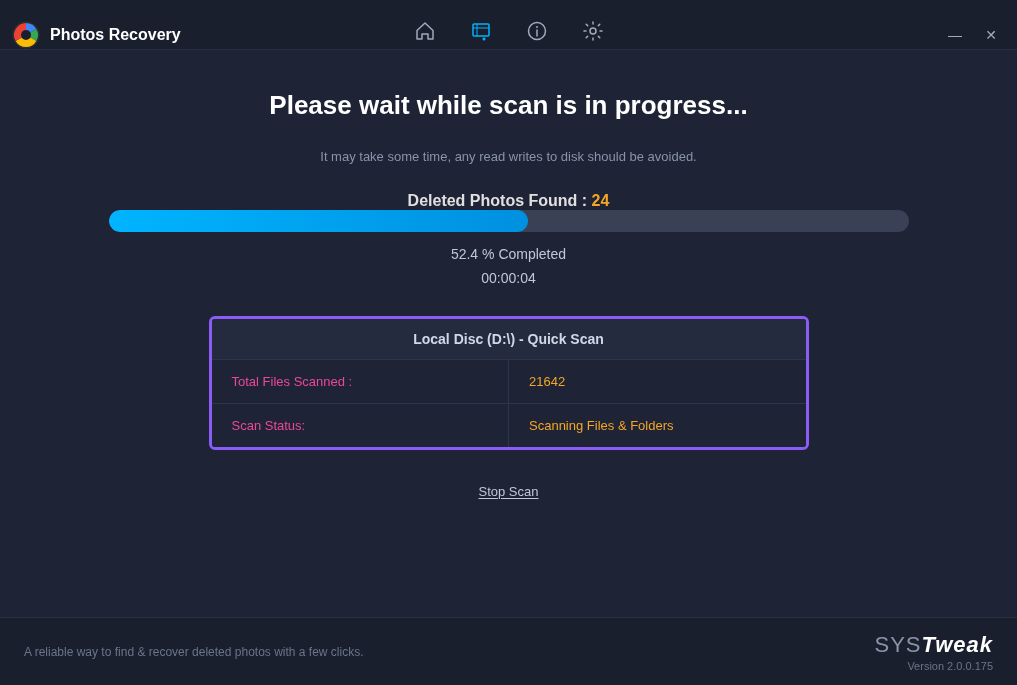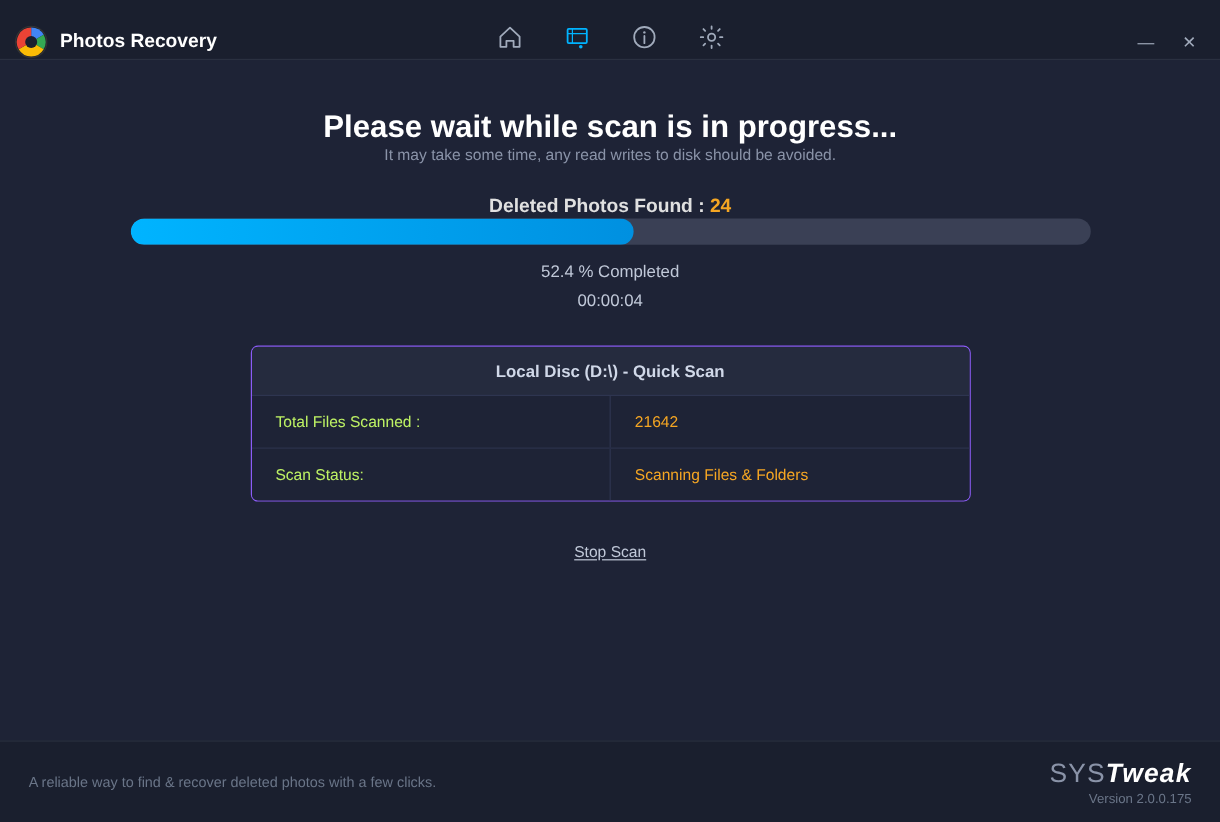--- a/index.html
+++ b/index.html
@@ -85,21 +85,21 @@
       flex-direction: column;
       align-items: center;
       padding: 40px 60px 20px;
       background: #1e2336;
     }
 
     .scan-title {
       font-size: 26px;
       font-weight: 700;
       color: #ffffff;
-      margin-bottom: 0;
+      margin-bottom: 28px;
       text-align: center;
     }
 
     .scan-subtitle {
       font-size: 13px;
       color: #8a93a8;
       margin-bottom: 28px;
       text-align: center;
     }
 
@@ -139,21 +139,21 @@
     .timer {
       font-size: 14px;
       color: #c0c8d8;
       margin-bottom: 30px;
       text-align: right;
     }
 
     
     .info-table {
       width: 600px;
-      border: 1px solid #8b5cf6;
+      border: 3px solid #8b5cf6;
       border-radius: 6px;
       overflow: hidden;
       margin-bottom: 28px;
     }
 
     .info-table-header {
       background: #252b3e;
       padding: 12px 20px;
       text-align: center;
       font-size: 14px;
@@ -170,21 +170,21 @@
     }
 
     .info-table-row:last-child {
       border-bottom: none;
     }
 
     .info-table-label {
       flex: 1;
       padding: 14px 20px;
       font-size: 13px;
-      color: #bef264;
+      color: #ec4899;
       border-right: 1px solid #2e3550;
     }
 
     .info-table-value {
       flex: 1;
       padding: 14px 20px;
       font-size: 13px;
       color: #f5a623;
       font-weight: 500;
     }

